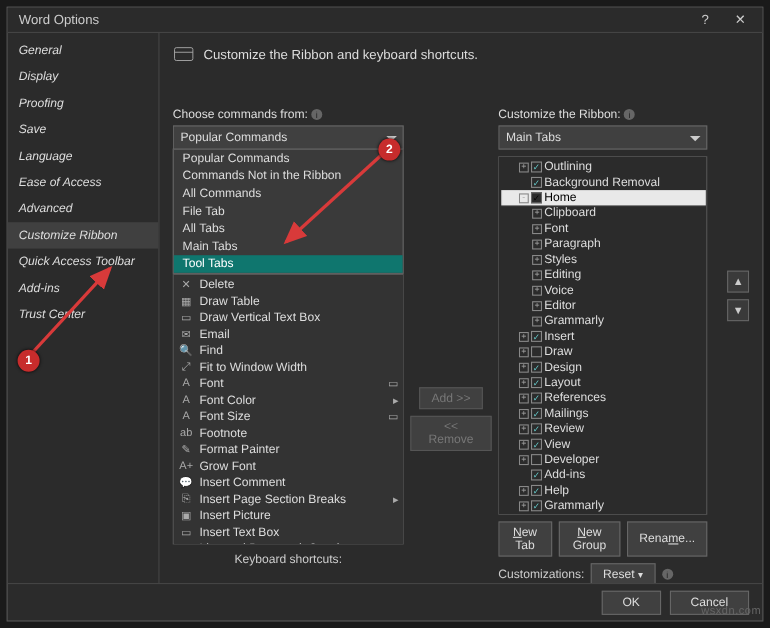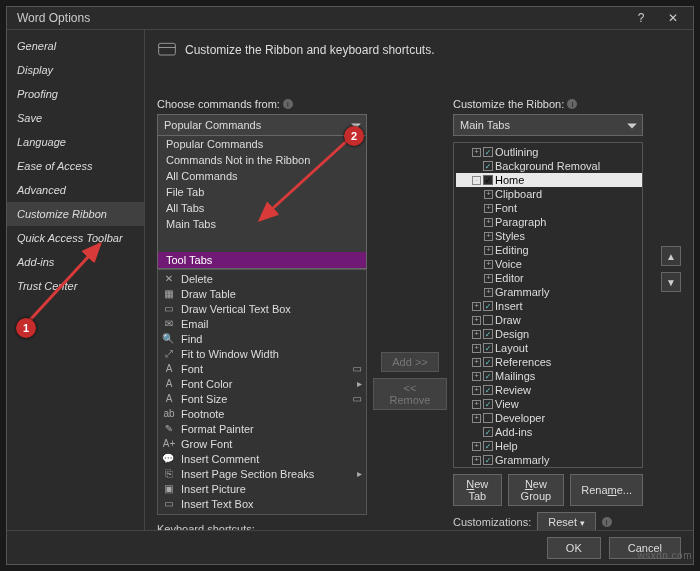--- a/index.html
+++ b/index.html
@@ -21,26 +21,26 @@
 .col-left { width: 210px; }
 .col-mid { width: 74px; display: flex; flex-direction: column; align-items: center; justify-content: center; gap: 6px; padding-top: 130px; }
 .col-right { flex: 1; position: relative; }
 .lbl { font-size: 11px; color: #ddd; display: flex; align-items: center; gap: 3px; margin-bottom: 4px; margin-top: 24px; }
 .info { width: 10px; height: 10px; border-radius: 50%; background: #666; display: inline-flex; align-items: center; justify-content: center; font-size: 8px; color: #222; }
 .combo { height: 22px; background: #404040; border: 1px solid #666; color: #ddd; font-size: 11px; display: flex; align-items: center; padding: 0 6px; position: relative; }
 .combo .arrow { position: absolute; right: 4px; top: 5px; width: 12px; height: 12px; }
 .combo .arrow svg { fill: #ccc; }
 .dropdown { background: #3a3a3a; border: 1px solid #666; margin-top: -1px; }
 .dd-item { font-size: 11px; color: #ddd; padding: 2px 8px; cursor: pointer; }
-.dd-item.hi { background: #701a75; color: #fff; margin-top: 20px; }
+.dd-item.hi { background: #0f766e; color: #fff; }
 .cmdlist { height: 246px; background: #333; border: 1px solid #555; overflow: auto; font-size: 11px; color: #ddd; padding: 1px 0; margin-top: 0; }
 .cmd-row { display: flex; align-items: center; gap: 5px; padding: 0 4px; height: 15px; position: relative; }
 .cmd-row .icn { width: 14px; display: flex; justify-content: center; color: #aaa; font-size: 10px; }
 .cmd-row .rightglyph { position: absolute; right: 4px; color: #aaa; font-size: 10px; }
-.kbrow { margin-top: 8px; display: flex; align-items: center; gap: 8px; font-size: 11px; }
+.kbrow { margin-top: 8px; display: flex; align-items: center; gap: 8px; font-size: 11px; justify-content: center; }
 .btn { background: #404040; border: 1px solid #666; color: #ddd; font-size: 11px; padding: 3px 10px; cursor: pointer; }
 .btn.dis { color: #777; border-color: #555; }
 .btn .dd { margin-left: 3px; font-size: 9px; }
 .tree { height: 326px; background: #2b2b2b; border: 1px solid #555; overflow: auto; font-size: 11px; color: #ddd; padding: 2px 0 2px 2px; }
 .trow { display: flex; align-items: center; height: 14px; gap: 2px; padding-left: 2px; }
 .trow.sel { background: #e9e9e9; color: #000; }
 .exp { width: 9px; height: 9px; border: 1px solid #888; display: flex; align-items: center; justify-content: center; font-size: 8px; line-height: 1; color: #aaa; }
 .exp.blank { border: none; }
 .cb { width: 10px; height: 10px; border: 1px solid #888; display: flex; align-items: center; justify-content: center; font-size: 8px; color: #6cc; background: #2b2b2b; }
 .trow.sel .cb { color: #000; border-color: #666; }

